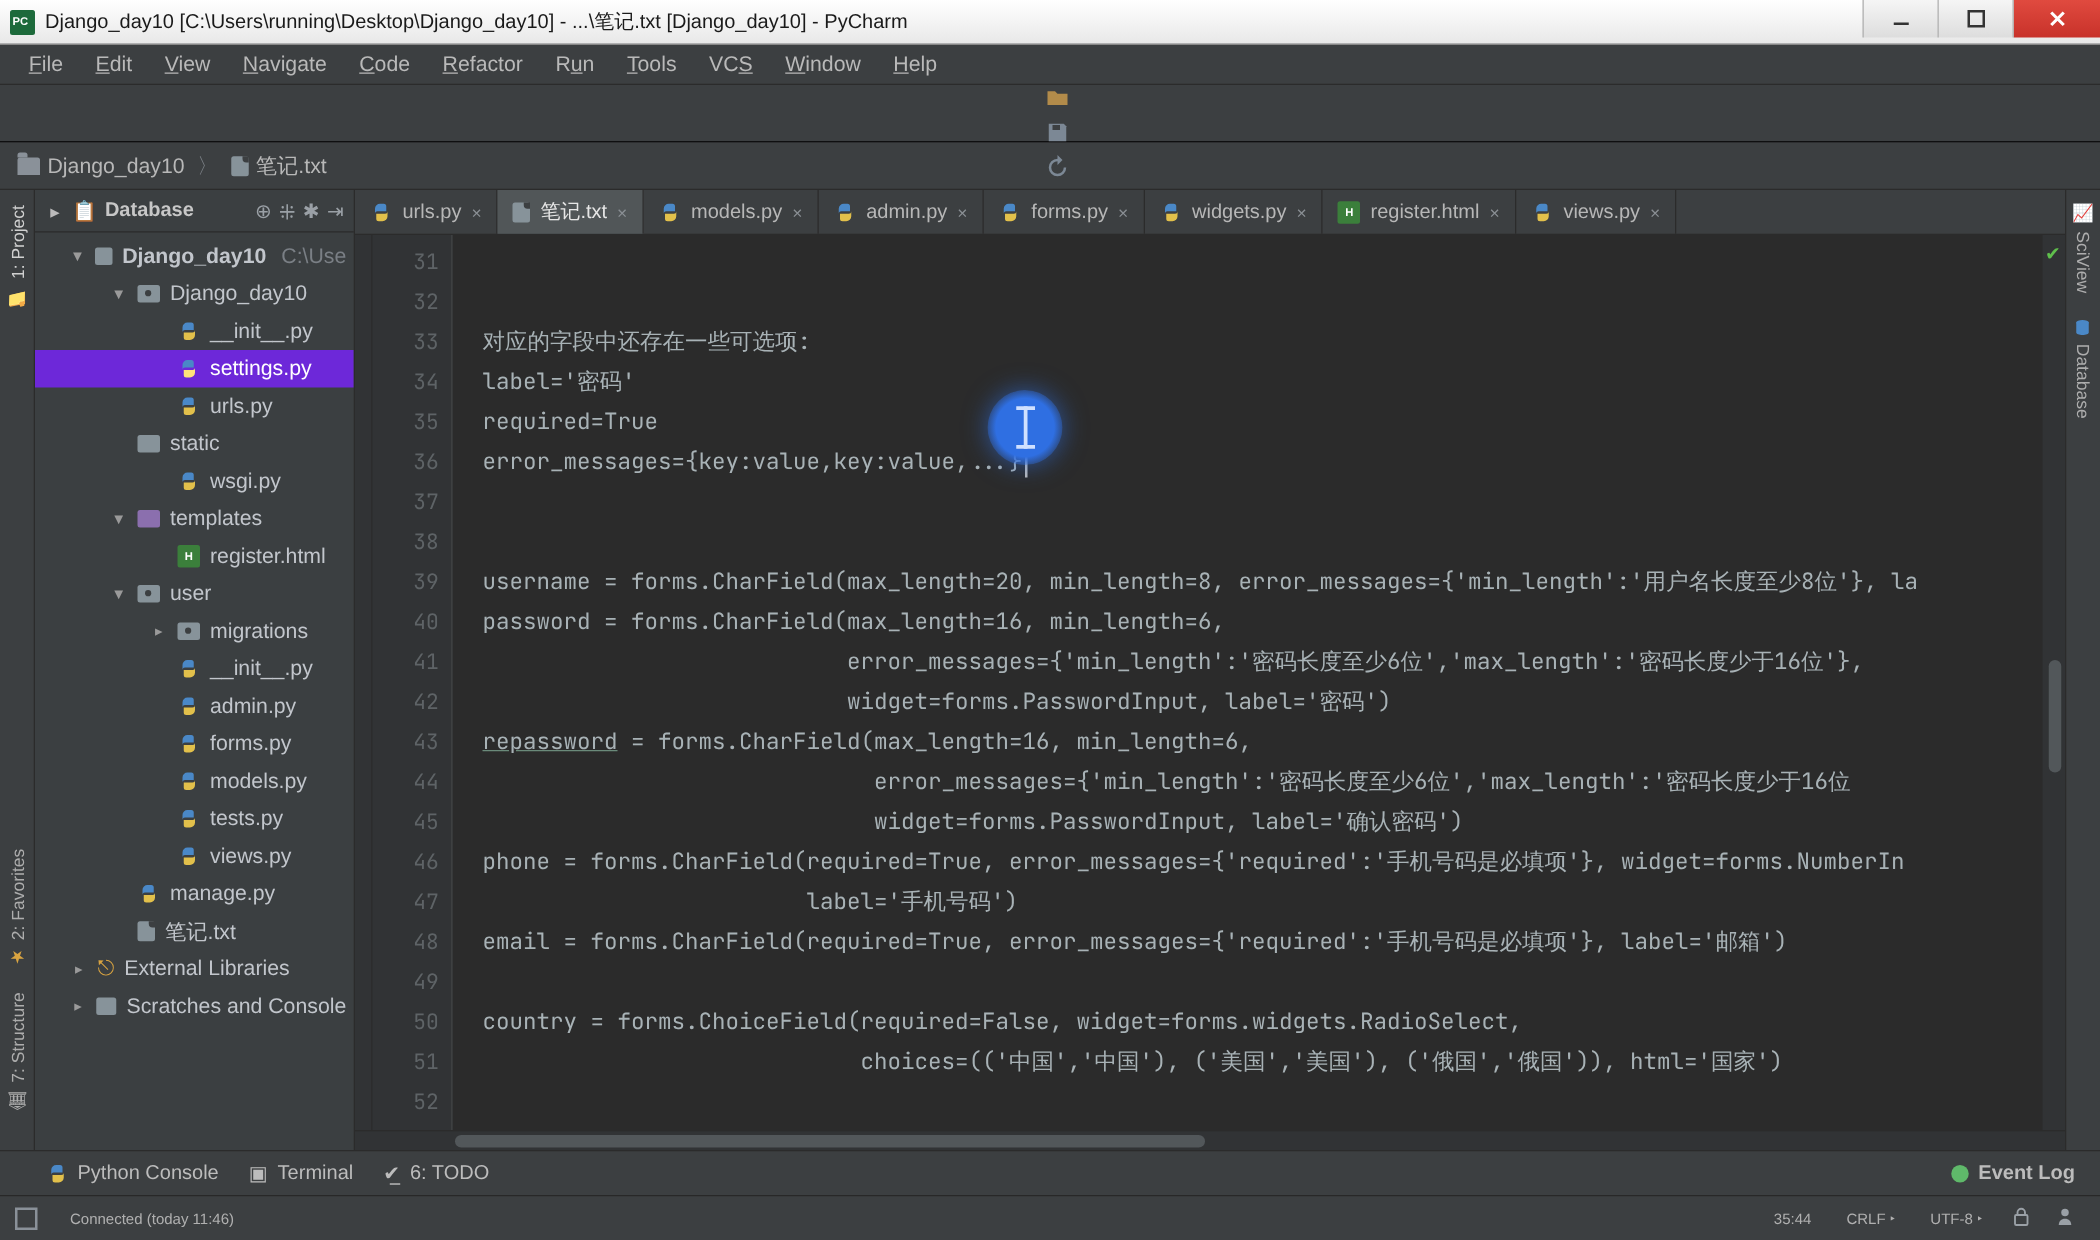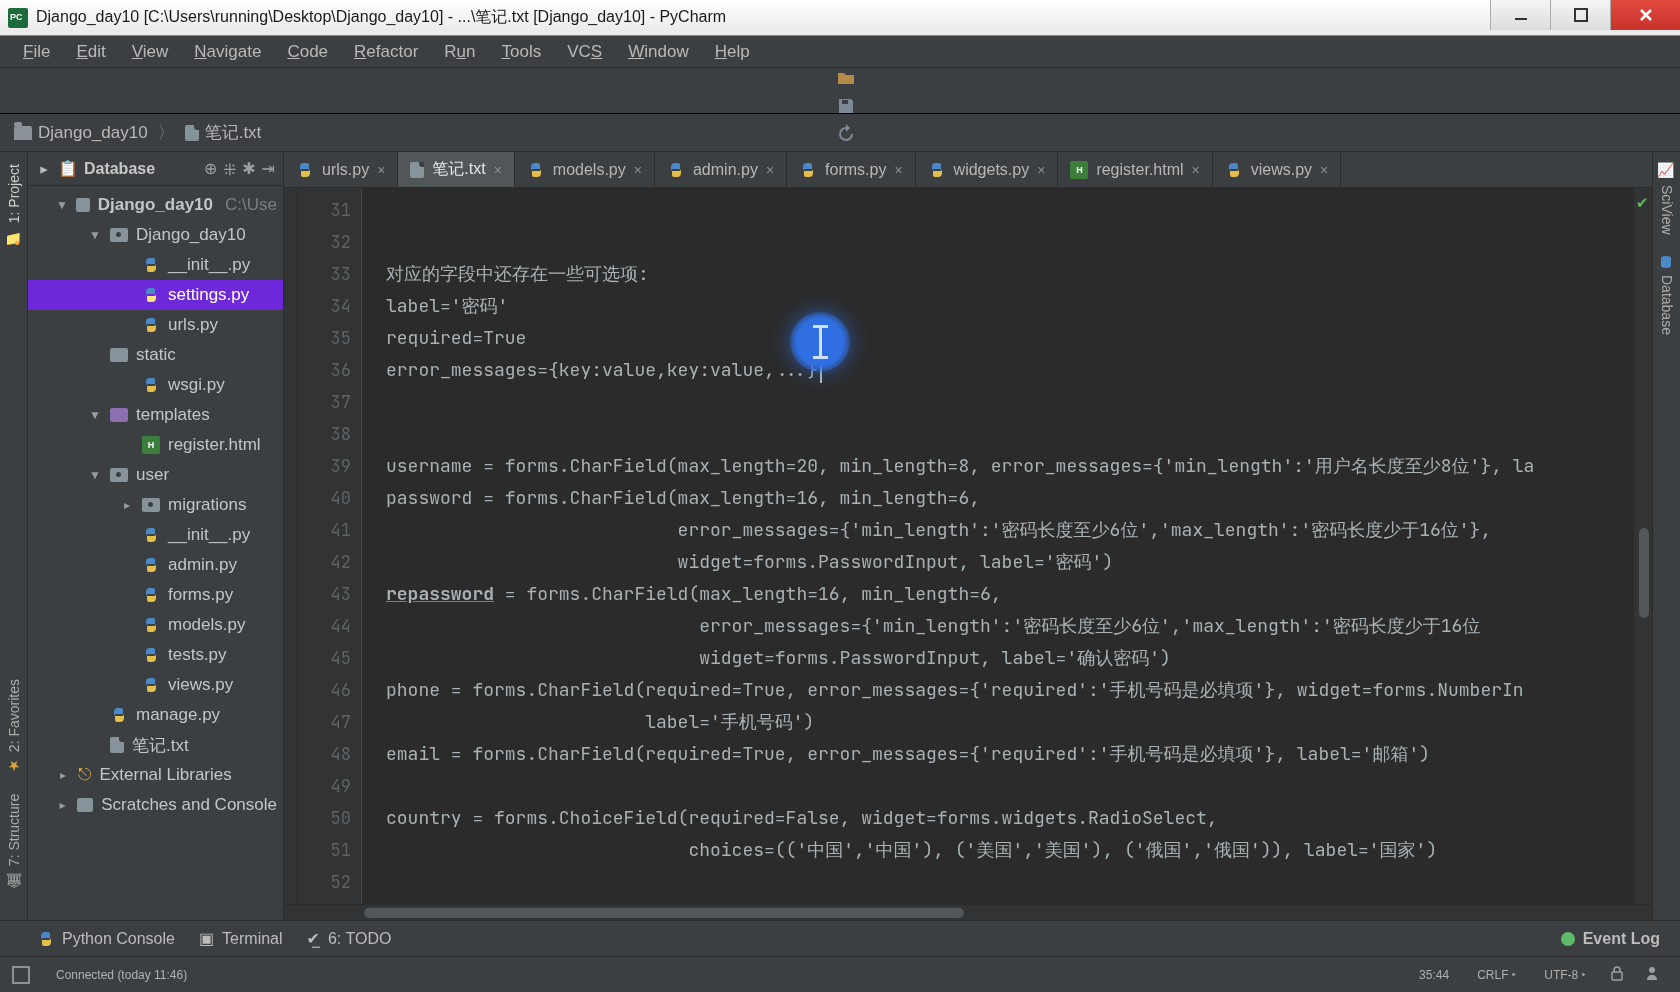--- a/index.html
+++ b/index.html
@@ -68,21 +68,21 @@
   .etab { display:flex; align-items:center; height:36px; gap:8px; padding:0 12px; border-right:1px solid #2b2b2b; color:#b7b7b7; font-size:16px;}
   .etab.active{ background:#515658; color:#e6e6e6;}
   .etab .close-x{ color:#8a8f94; font-size:14px; cursor:pointer;}
   .etab .tab-underline{ position:relative;}
   .etab.active .tab-underline::after{content:"";position:absolute;left:-6px;right:-6px;bottom:-10px;height:3px;background:#4a88c7;}
   .editor-body{ flex:1; display:flex; position:relative; overflow:hidden;}
   .gutter-strip{ width:14px; background:#313335; border-right:1px solid #2b2b2b;}
   .gutter{ width:64px; background:#313335; border-right:1px solid #434546; text-align:right; padding:6px 10px 0 0; font-family:"JetBrains Mono","Consolas",monospace; font-size:17px; color:#5e6366; line-height:32px;}
   .code{ flex:1; padding:6px 0 0 24px; font-family:"JetBrains Mono","Consolas",monospace; font-size:18px; color:#a8b2b6; line-height:32px; white-space:pre; overflow:hidden; position:relative;}
   .code .caret{ display:inline-block; width:2px; height:24px; background:#bbb; vertical-align:middle; margin-left:2px;}
-  .code .ul{ text-decoration:underline; text-decoration-color:#6a8a7a;font-weight:bold;}
+  .code .ul{ text-decoration:underline; text-decoration-color:#6a8a7a;}
   .cursor-lens{ position:absolute; width:60px;height:60px; border-radius:50%; background:radial-gradient(circle,#2f6fe2 0%,#2f6fe2 55%,rgba(47,111,226,0.25) 80%); top:124px; left:428px; display:flex;align-items:center;justify-content:center; box-shadow:0 0 20px rgba(47,111,226,0.6);}
   .cursor-lens .ibeam{ width:3px;height:34px;background:#cfe0ff;position:relative;}
   .cursor-lens .ibeam::before,.cursor-lens .ibeam::after{content:"";position:absolute;left:-6px;width:15px;height:3px;background:#cfe0ff;}
   .cursor-lens .ibeam::before{top:0;} .cursor-lens .ibeam::after{bottom:0;}
   .editor-gutter-right{ width:18px; background:#313335; position:relative;}
   .editor-gutter-right .ok-mark{ position:absolute; top:6px; left:2px; color:#5fbf4c;}
   .editor-gutter-right .vscroll{ position:absolute; right:3px; top:340px; width:10px; height:90px; background:#52575a; border-radius:5px;}
   .hscroll-track{ height:16px; background:#313335; position:relative; border-top:1px solid #2b2b2b;}
   .hscroll-thumb{ position:absolute; left:80px; top:3px; height:10px; width:600px; background:#52575a; border-radius:5px;}
   .bottombar1{ height:36px; background:#3c3f41; border-top:1px solid #2b2b2b; display:flex; align-items:center; gap:24px; padding-left:38px; font-size:16px;}
@@ -514,21 +514,21 @@
 <span>                           error_messages={'min_length':'密码长度至少6位','max_length':'密码长度少于16位'},</span>
 <span>                           widget=forms.PasswordInput, label='密码')</span>
 <span class="ul">repassword</span><span> = forms.CharField(max_length=16, min_length=6,</span>
 <span>                             error_messages={'min_length':'密码长度至少6位','max_length':'密码长度少于16位</span>
 <span>                             widget=forms.PasswordInput, label='确认密码')</span>
 <span>phone = forms.CharField(required=True, error_messages={'required':'手机号码是必填项'}, widget=forms.NumberIn</span>
 <span>                        label='手机号码')</span>
 <span>email = forms.CharField(required=True, error_messages={'required':'手机号码是必填项'}, label='邮箱')</span>
 <span></span>
 <span>country = forms.ChoiceField(required=False, widget=forms.widgets.RadioSelect,</span>
-<span>                            choices=(('中国','中国'), ('美国','美国'), ('俄国','俄国')), label='国家')</span>
+<span>                            choices=(('中国','中国'), ('美国','美国'), ('俄国','俄国')), html='国家')</span>
         <div class="cursor-lens"><div class="ibeam"></div></div>
       </div>
       <div class="editor-gutter-right">
         <div class="ok-mark">✔</div>
         <div class="vscroll"></div>
       </div>
     </div>
     <div class="hscroll-track">
       <div class="hscroll-thumb"></div>
     </div>

